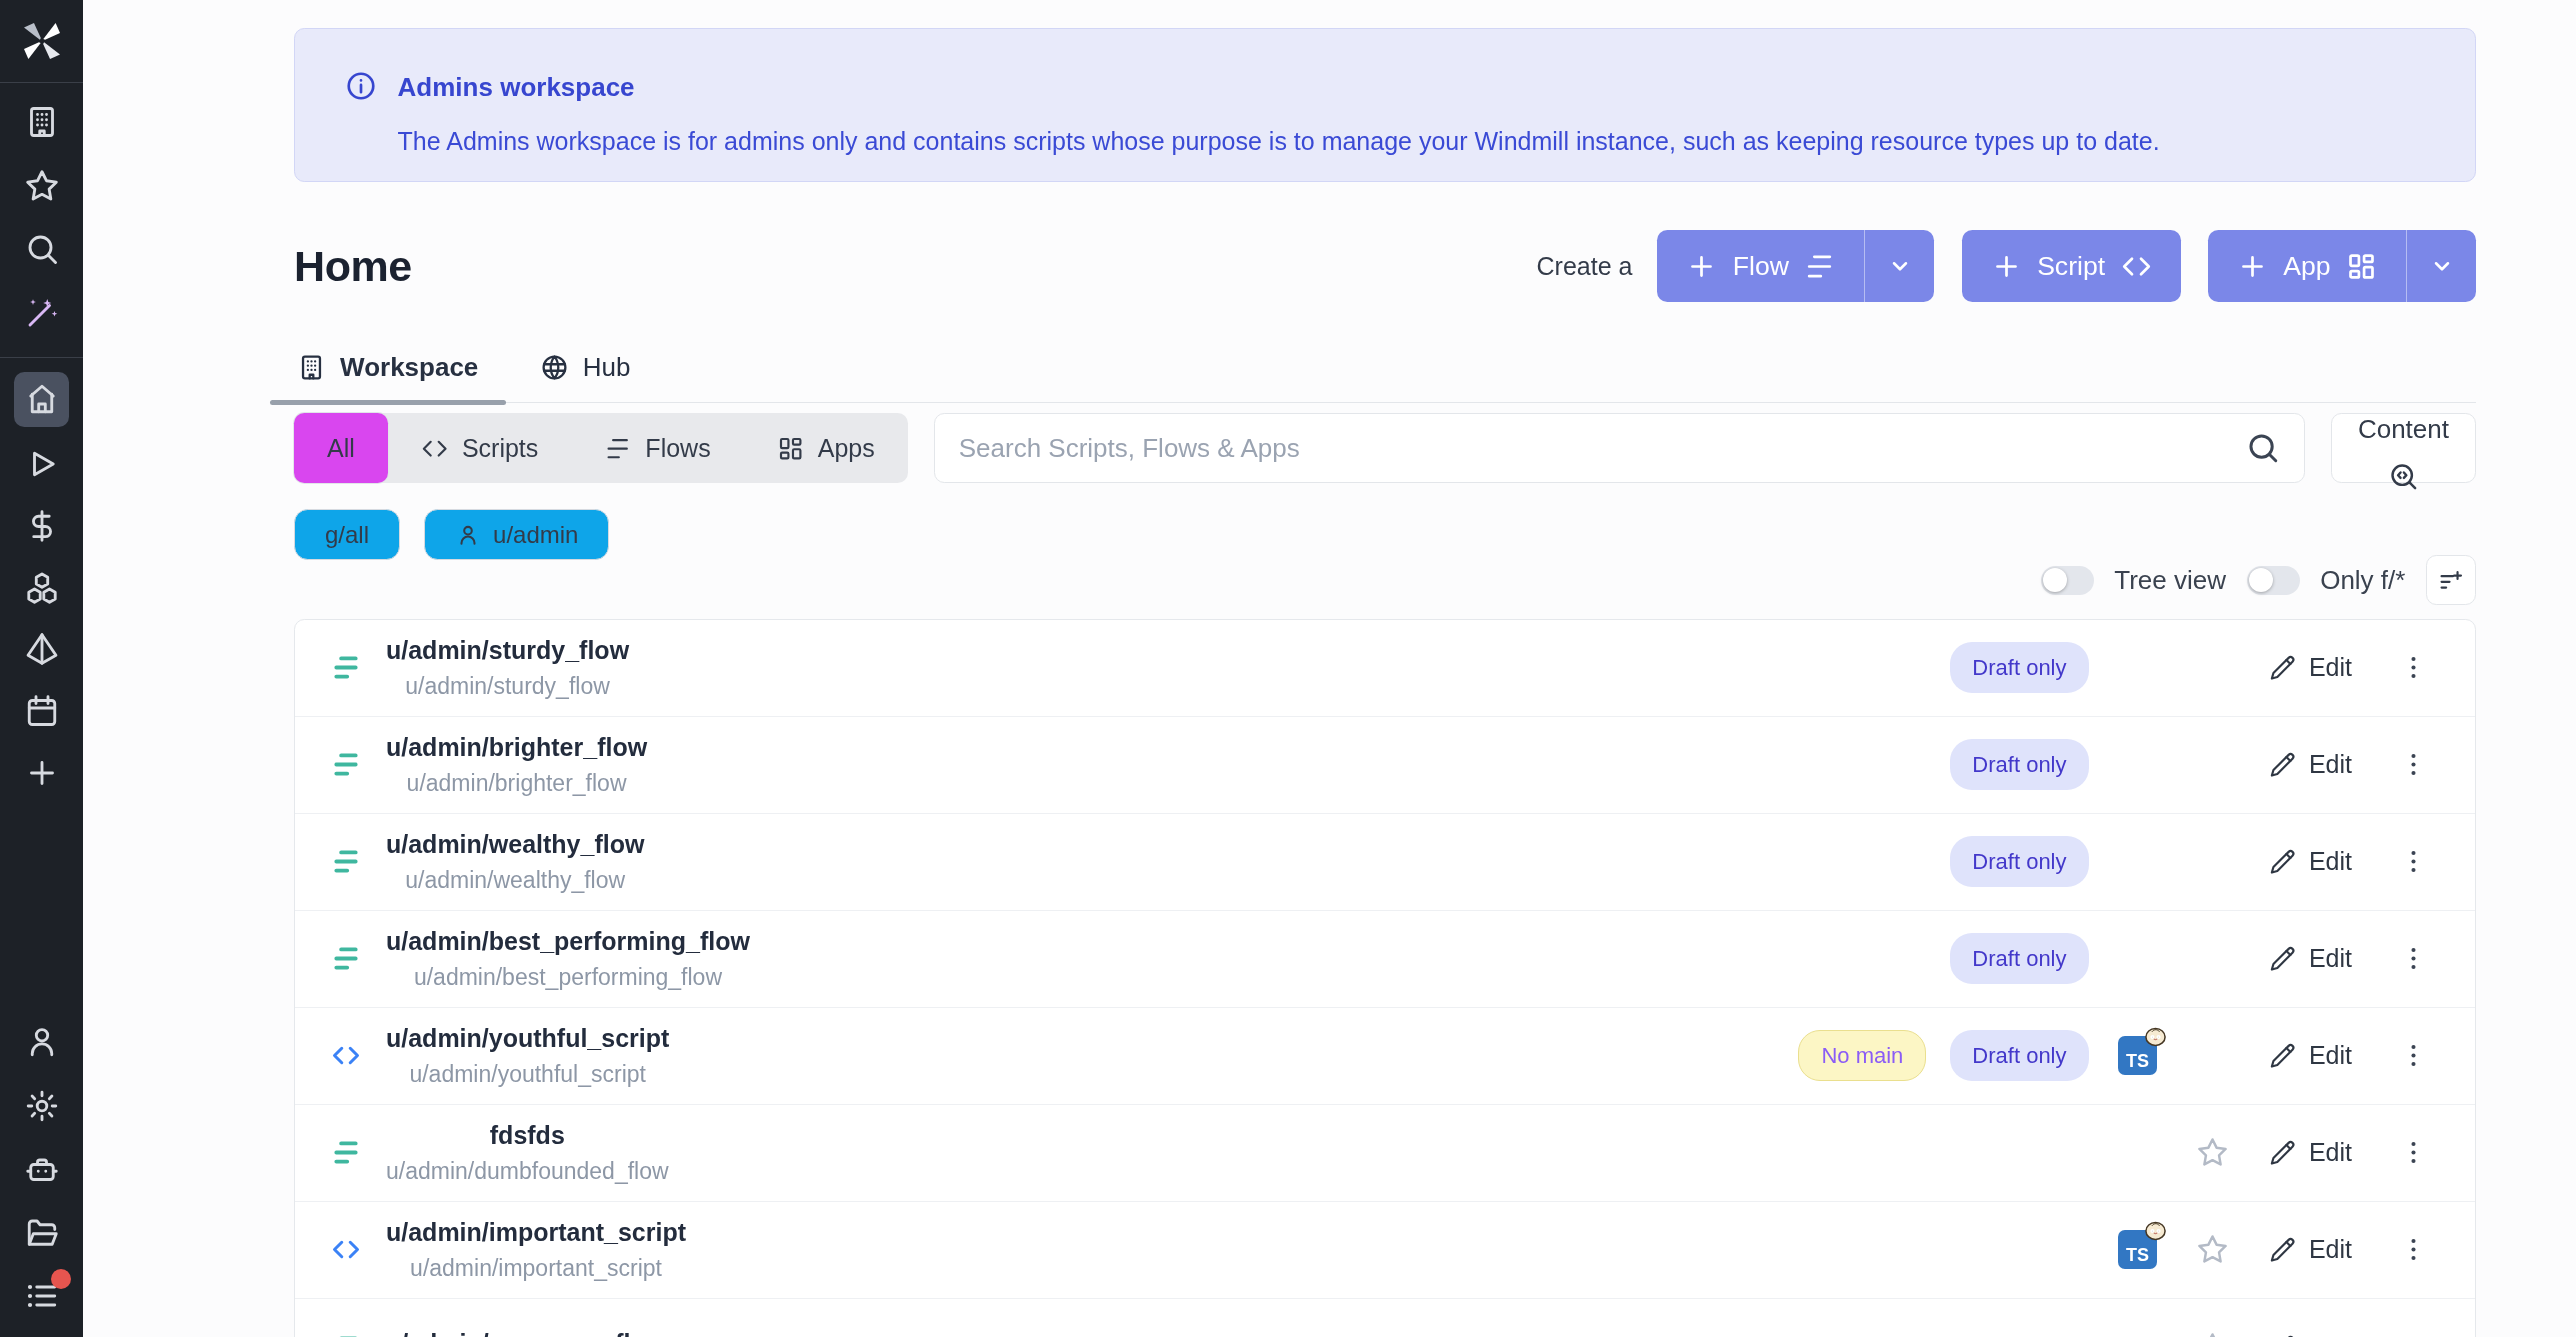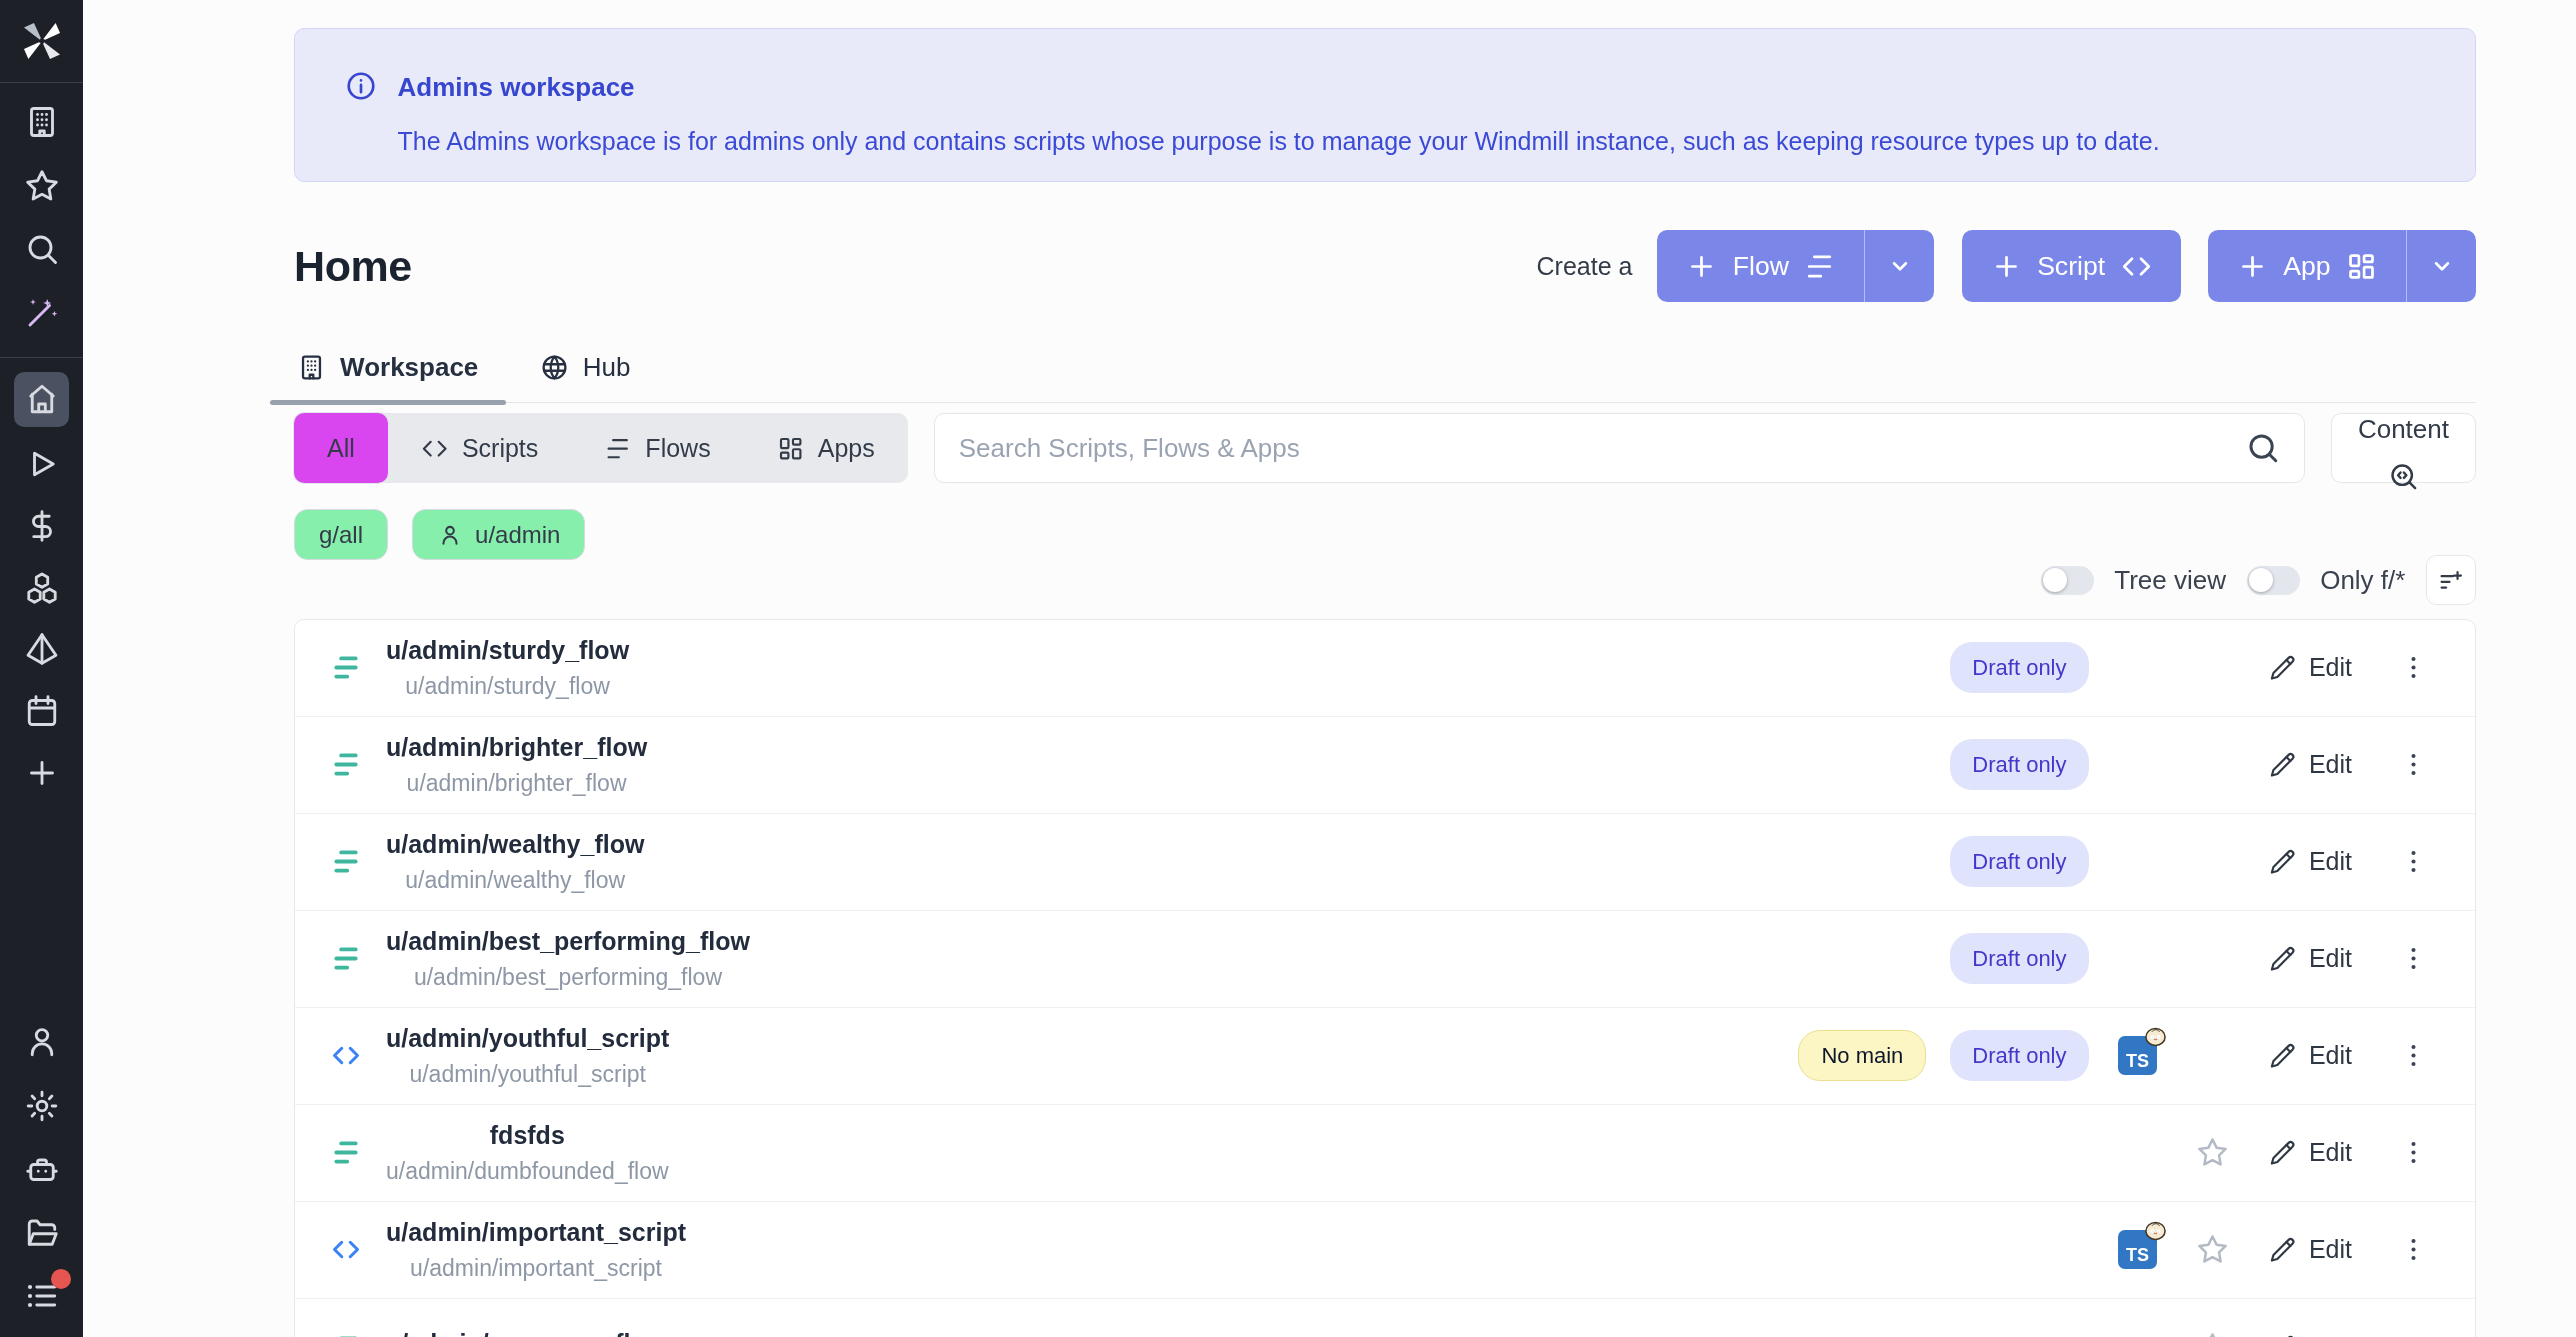--- a/index.html
+++ b/index.html
@@ -61,21 +61,21 @@
   .search-box { flex: 1; background: #fff; border: 0.9px solid #e3e6ea; border-radius: 10.3px; display: flex; align-items: center; padding: 0 24px; gap: 17px; }
   .search-box input { flex: 1; border: none; outline: none; font-size: 26px; color: #2c3442; background: transparent; font-family: "Liberation Sans", sans-serif; }
   .search-box input::placeholder { color: #9aa3b1; }
   .search-box .ic { color: #3b4453; }
   .search-box .ic svg { width: 34px; height: 34px; stroke-width: 2.1; }
   .content-btn { background: #fff; border: 0.9px solid #e3e6ea; border-radius: 10.3px; display: flex; align-items: center; gap: 15.4px; padding: 0 26px; font-size: 26px; color: #333b49; cursor: pointer; flex-direction: column; }
   .content-btn svg { width: 31px; height: 31px; }
 
   
   .tags-row { margin-top: 26px; display: flex; gap: 24px; }
-  .tag { height: 51px; border: 0.9px solid #d6dae0; border-radius: 13.7px; display: flex; align-items: center; gap: 12px; padding: 0 24px; font-size: 24px; color: #333b49; cursor: pointer; background: #86efac; }
+  .tag { height: 51px; border: 0.9px solid #d6dae0; border-radius: 13.7px; display: flex; align-items: center; gap: 12px; padding: 0 30px; font-size: 24px; color: #333b49; cursor: pointer; background: #0ea5e9; }
   .tag svg { width: 26px; height: 26px; }
 
   
   .view-row { margin-top: -5.1px; display: flex; justify-content: flex-end; align-items: center; gap: 20.6px; height: 50px; }
   .toggle { width: 53px; height: 29px; border-radius: 14.6px; background: #e3e6ec; position: relative; cursor: pointer; flex: none; }
   .toggle::after { content: ""; position: absolute; left: 2.6px; top: 2.6px; width: 24px; height: 24px; border-radius: 50%; background: #fff; box-shadow: 0 0.9px 3.4px rgba(0,0,0,0.3); }
   .toggle-label { font-size: 26px; color: #3a424f; }
   .sq-btn { width: 50px; height: 50px; border: 0.9px solid #e3e6ea; border-radius: 10.3px; background: #fff; display: flex; align-items: center; justify-content: center; color: #333b49; cursor: pointer; }
   .sq-btn svg { width: 27.4px; height: 27.4px; }
 
@@ -88,21 +88,21 @@
   .type-ic.flow svg { width: 34px; height: 29px; stroke-width: 3.2; }
   .type-ic.script { color: #3b82f6; }
   .type-ic.script svg { width: 34px; height: 29px; stroke-width: 2.5; }
   .row-text { display: flex; flex-direction: column; gap: 7.7px; align-items: center; }
   .row-title { font-size: 25px; font-weight: 700; color: #232c3d; }
   .row-path { font-size: 23px; color: #8d97a6; }
   .row-right { margin-left: auto; display: flex; align-items: center; }
   .badges { display: flex; gap: 24px; }
   .badge { height: 51px; display: flex; align-items: center; padding: 0 22px; border-radius: 22px; font-size: 22px; white-space: nowrap; }
   .badge.draft { background: #dfe3fb; color: #4338ca; font-weight: 500; }
-  .badge.warning { background: #fcf6c5; color: #0f172a; border: 0.9px solid #eadf8e; font-weight: 500; }
+  .badge.warning { background: #fcf6c5; color: #8b5cf6; border: 0.9px solid #eadf8e; font-weight: 500; }
   .cell-ts { width: 50px; margin-left: 24px; display: flex; justify-content: center; }
   .ts-badge { position: relative; width: 39px; height: 39px; background: #3277c3; border-radius: 6.9px; color: #fff; font-size: 18px; font-weight: 700; display: flex; align-items: flex-end; justify-content: center; padding-bottom: 3.4px; }
   .bun-face { position: absolute; top: -11px; right: -11px; width: 25px; height: 23px; }
   .bun-face svg { width: 100%; height: 100%; display: block; }
   .cell-star { width: 41px; margin-left: 29px; display: flex; justify-content: center; color: #b3bac6; cursor: pointer; }
   .cell-star svg { width: 33px; height: 33px; stroke-width: 1.8; }
   .cell-edit { margin-left: 36px; display: flex; align-items: center; gap: 13px; font-size: 25px; color: #2f3743; cursor: pointer; }
   .cell-edit svg { width: 27.4px; height: 27.4px; stroke-width: 1.9; }
   .cell-kebab { margin-left: 45px; width: 33px; display: flex; justify-content: center; color: #3b4453; cursor: pointer; }
   .cell-kebab svg { width: 29px; height: 29px; }

